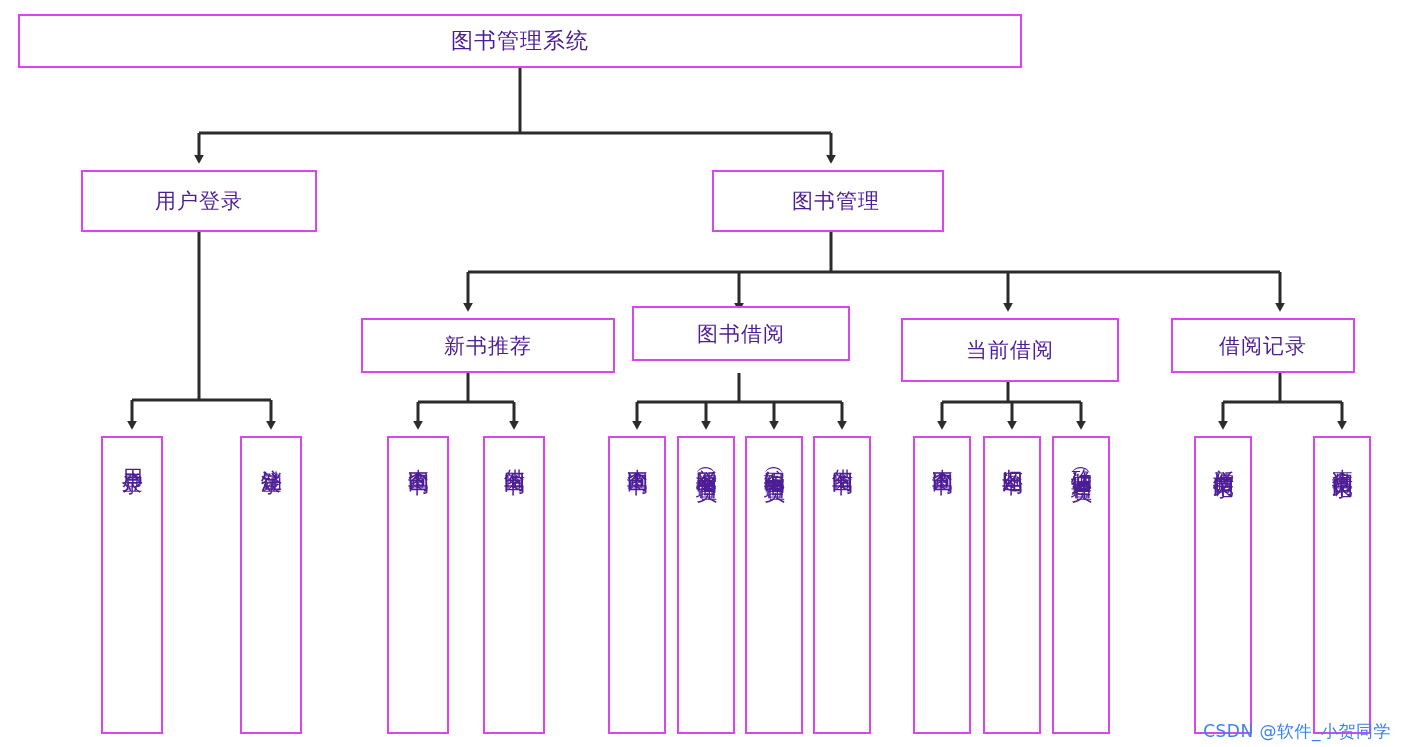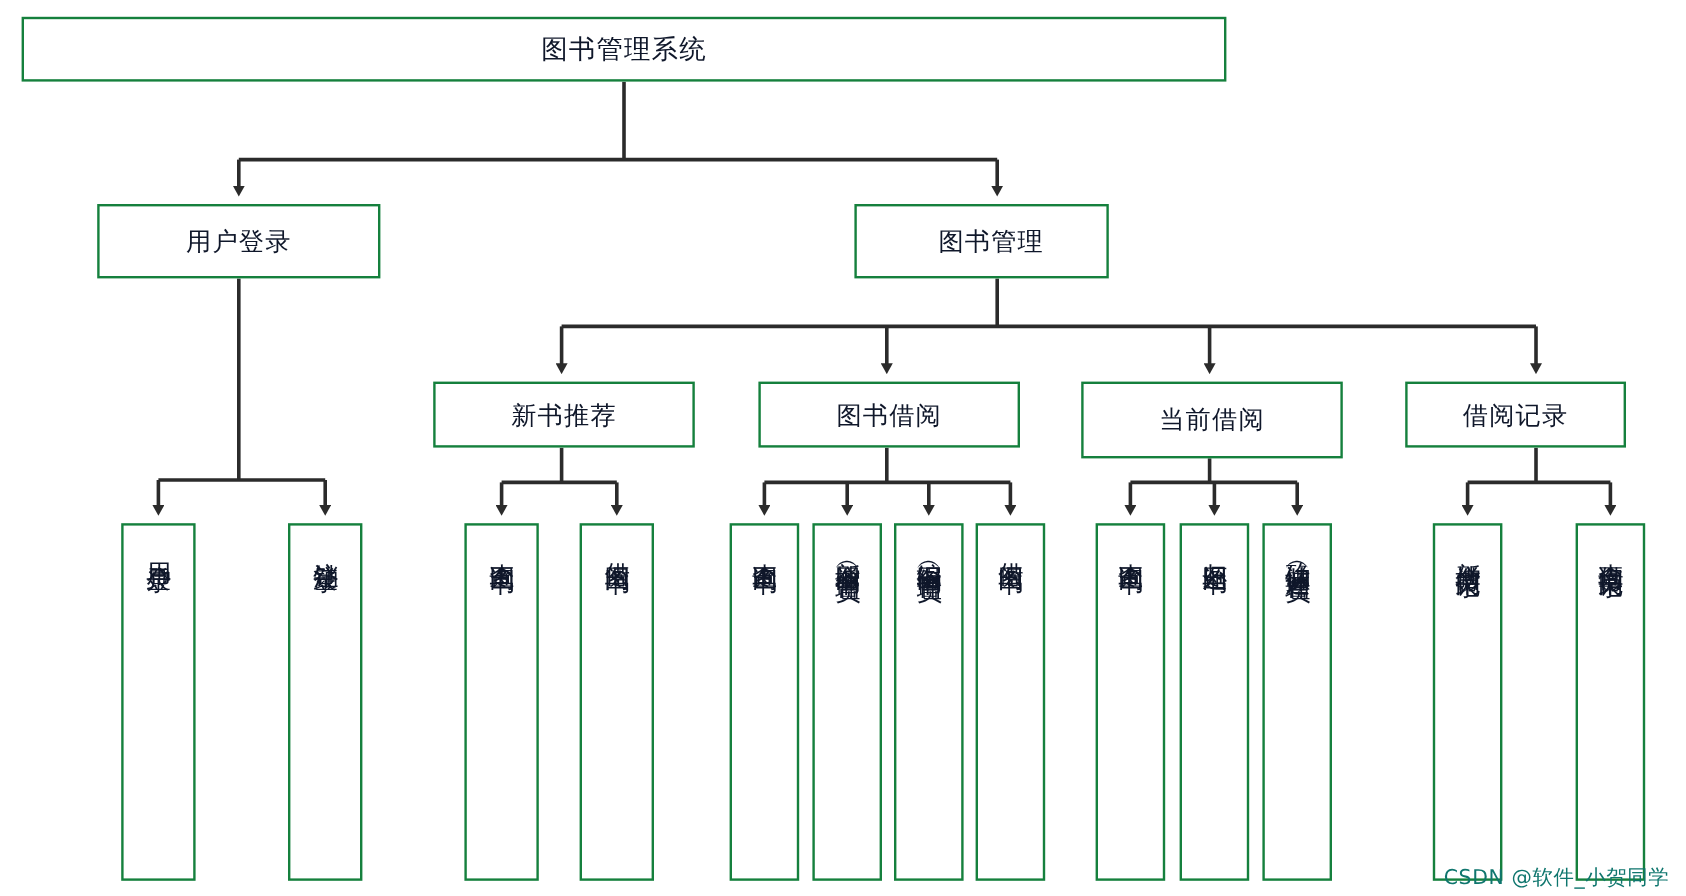--- a/index.html
+++ b/index.html
@@ -20,26 +20,26 @@
   #edges-layer {
     position: absolute;
     left: 0;
     top: 0;
     width: 1405px;
     height: 747px;
   }
   .node {
     position: absolute;
     box-sizing: border-box;
-    border: 2px solid #15803d;
+    border: 2px solid #d946ef;
     background: #ffffff;
     display: flex;
     align-items: center;
     justify-content: center;
-    color: #0f172a;
+    color: #4c1d95;
   }
   .node-h {
     font-size: 21px;
     letter-spacing: 1px;
   }
   .node-v {
     align-items: flex-start;
     justify-content: center;
     padding-top: 14px;
   }
@@ -52,21 +52,21 @@
     white-space: nowrap;
   }
   #root-node {
     font-size: 22px;
   }
   #watermark {
     position: absolute;
     right: 14px;
     bottom: 4px;
     font-size: 17px;
-    color: #0f766e;
+    color: #3b82f6;
     letter-spacing: 0.5px;
     white-space: nowrap;
     pointer-events: none;
   }
 </style>
 </head>
 <body>
 
 <div id="diagram-canvas">
 
@@ -116,24 +116,24 @@
       <path d="M1280,373 L1280,402"></path>
       <path d="M1223,402 L1342,402"></path>
       <path d="M1223,402 L1223,422" marker-end="url(#arrow)"></path>
       <path d="M1342,402 L1342,422" marker-end="url(#arrow)"></path>
     </g>
   </svg>
 
   <div class="node node-h" id="root-node" style="left: 18px; top: 14px; width: 1004px; height: 54px;">图书管理系统</div>
 
   <div class="node node-h" style="left: 81px; top: 170px; width: 236px; height: 62px;">用户登录</div>
-  <div class="node node-h" style="left: 712px; top: 170px; width: 212px; height: 62px; padding-left: 16px;">图书管理</div>
+  <div class="node node-h" style="left: 712px; top: 170px; width: 232px; height: 62px; padding-left: 16px;">图书管理</div>
 
-  <div class="node node-h" style="left: 361px; top: 318px; width: 218px; height: 55px; text-align: right;">新书推荐</div>
-  <div class="node node-h" style="left: 632px; top: 318px; width: 218px; height: 55px;">图书借阅</div>
+  <div class="node node-h" style="left: 361px; top: 318px; width: 254px; height: 55px; text-align: right;">新书推荐</div>
+  <div class="node node-h" style="left: 632px; top: 306px; width: 218px; height: 55px;">图书借阅</div>
   <div class="node node-h" style="left: 901px; top: 318px; width: 218px; height: 64px;">当前借阅</div>
   <div class="node node-h" style="left: 1171px; top: 318px; width: 184px; height: 55px;">借阅记录</div>
 
   <div class="node node-v" style="left: 101px; top: 436px; width: 62px; height: 298px;">
     <span class="vtext">用户登录</span>
   </div>
   <div class="node node-v" style="left: 240px; top: 436px; width: 62px; height: 298px;">
     <span class="vtext">注销登录</span>
   </div>
   <div class="node node-v" style="left: 387px; top: 436px; width: 62px; height: 298px;">

